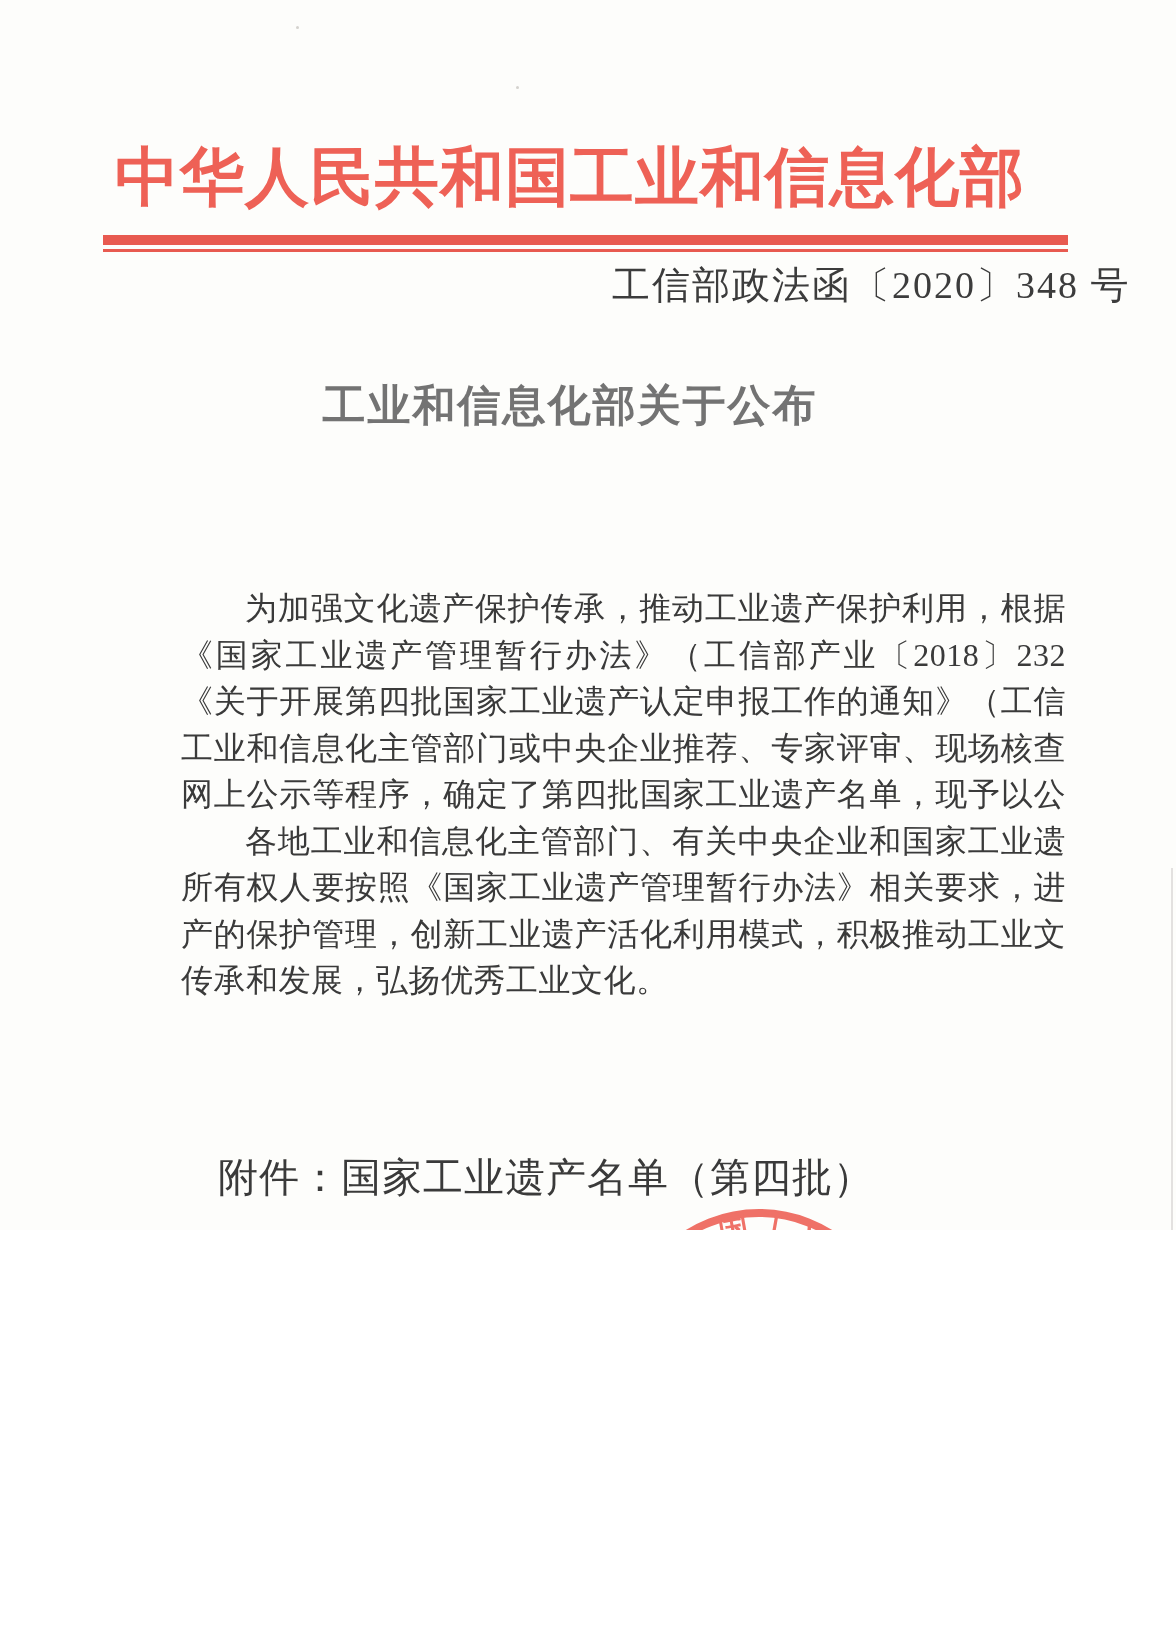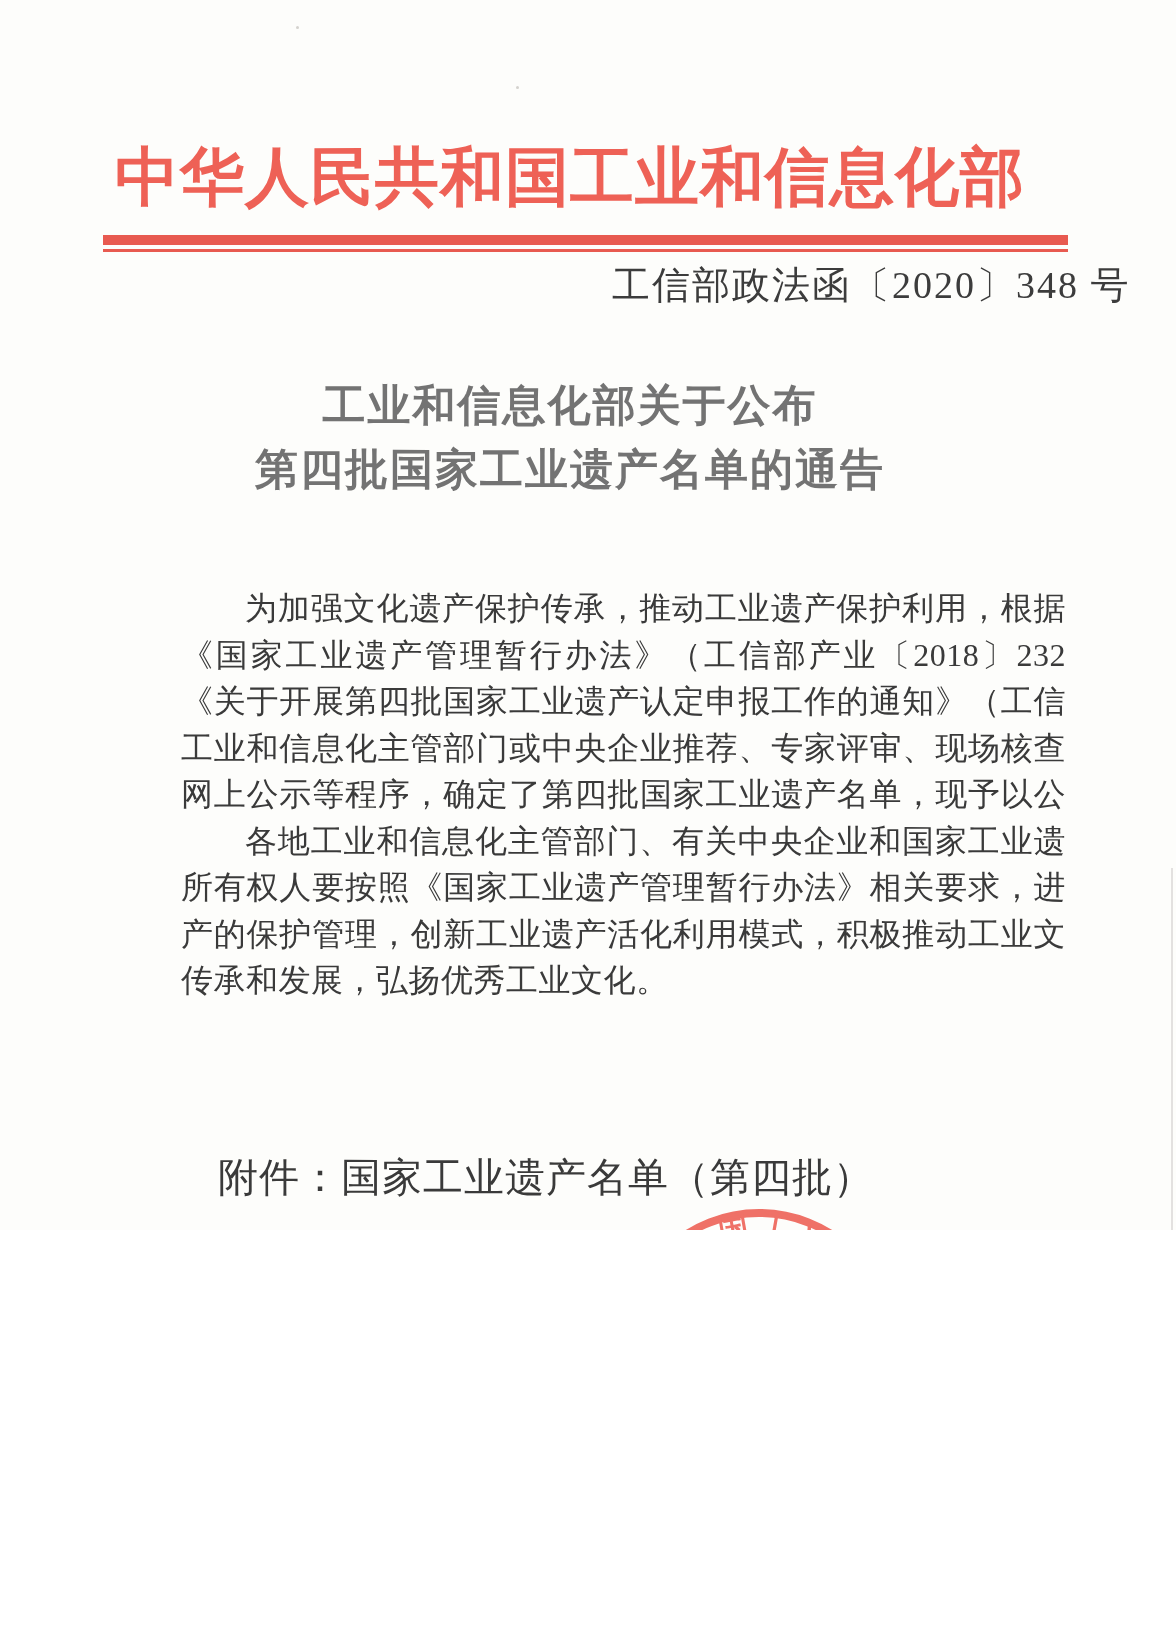--- a/index.html
+++ b/index.html
@@ -62,21 +62,20 @@
 
 <div class="page">
 
   <div class="org-name">中华人民共和国工业和信息化部</div>
   <div class="rule rule-top-thick"></div>
   <div class="rule rule-top-thin"></div>
   <div class="doc-number">工信部政法函〔2020〕348 号</div>
 
   <div class="doc-title">
     <div>工业和信息化部关于公布</div>
-    <div>第四批国家工业遗产名单的通告</div>
   </div>
 
   <div class="body-text">
     <div class="body-line fill indent">为加强文化遗产保护传承，推动工业遗产保护利用，根据</div>
     <div class="body-line fill">《国家工业遗产管理暂行办法》（工信部产业〔2018〕232 号）和</div>
     <div class="body-line fill">《关于开展第四批国家工业遗产认定申报工作的通知》（工信厅政</div>
     <div class="body-line fill">工业和信息化主管部门或中央企业推荐、专家评审、现场核查和</div>
     <div class="body-line fill">网上公示等程序，确定了第四批国家工业遗产名单，现予以公布。</div>
     <div class="body-line fill indent">各地工业和信息化主管部门、有关中央企业和国家工业遗产</div>
     <div class="body-line fill">所有权人要按照《国家工业遗产管理暂行办法》相关要求，进一</div>

